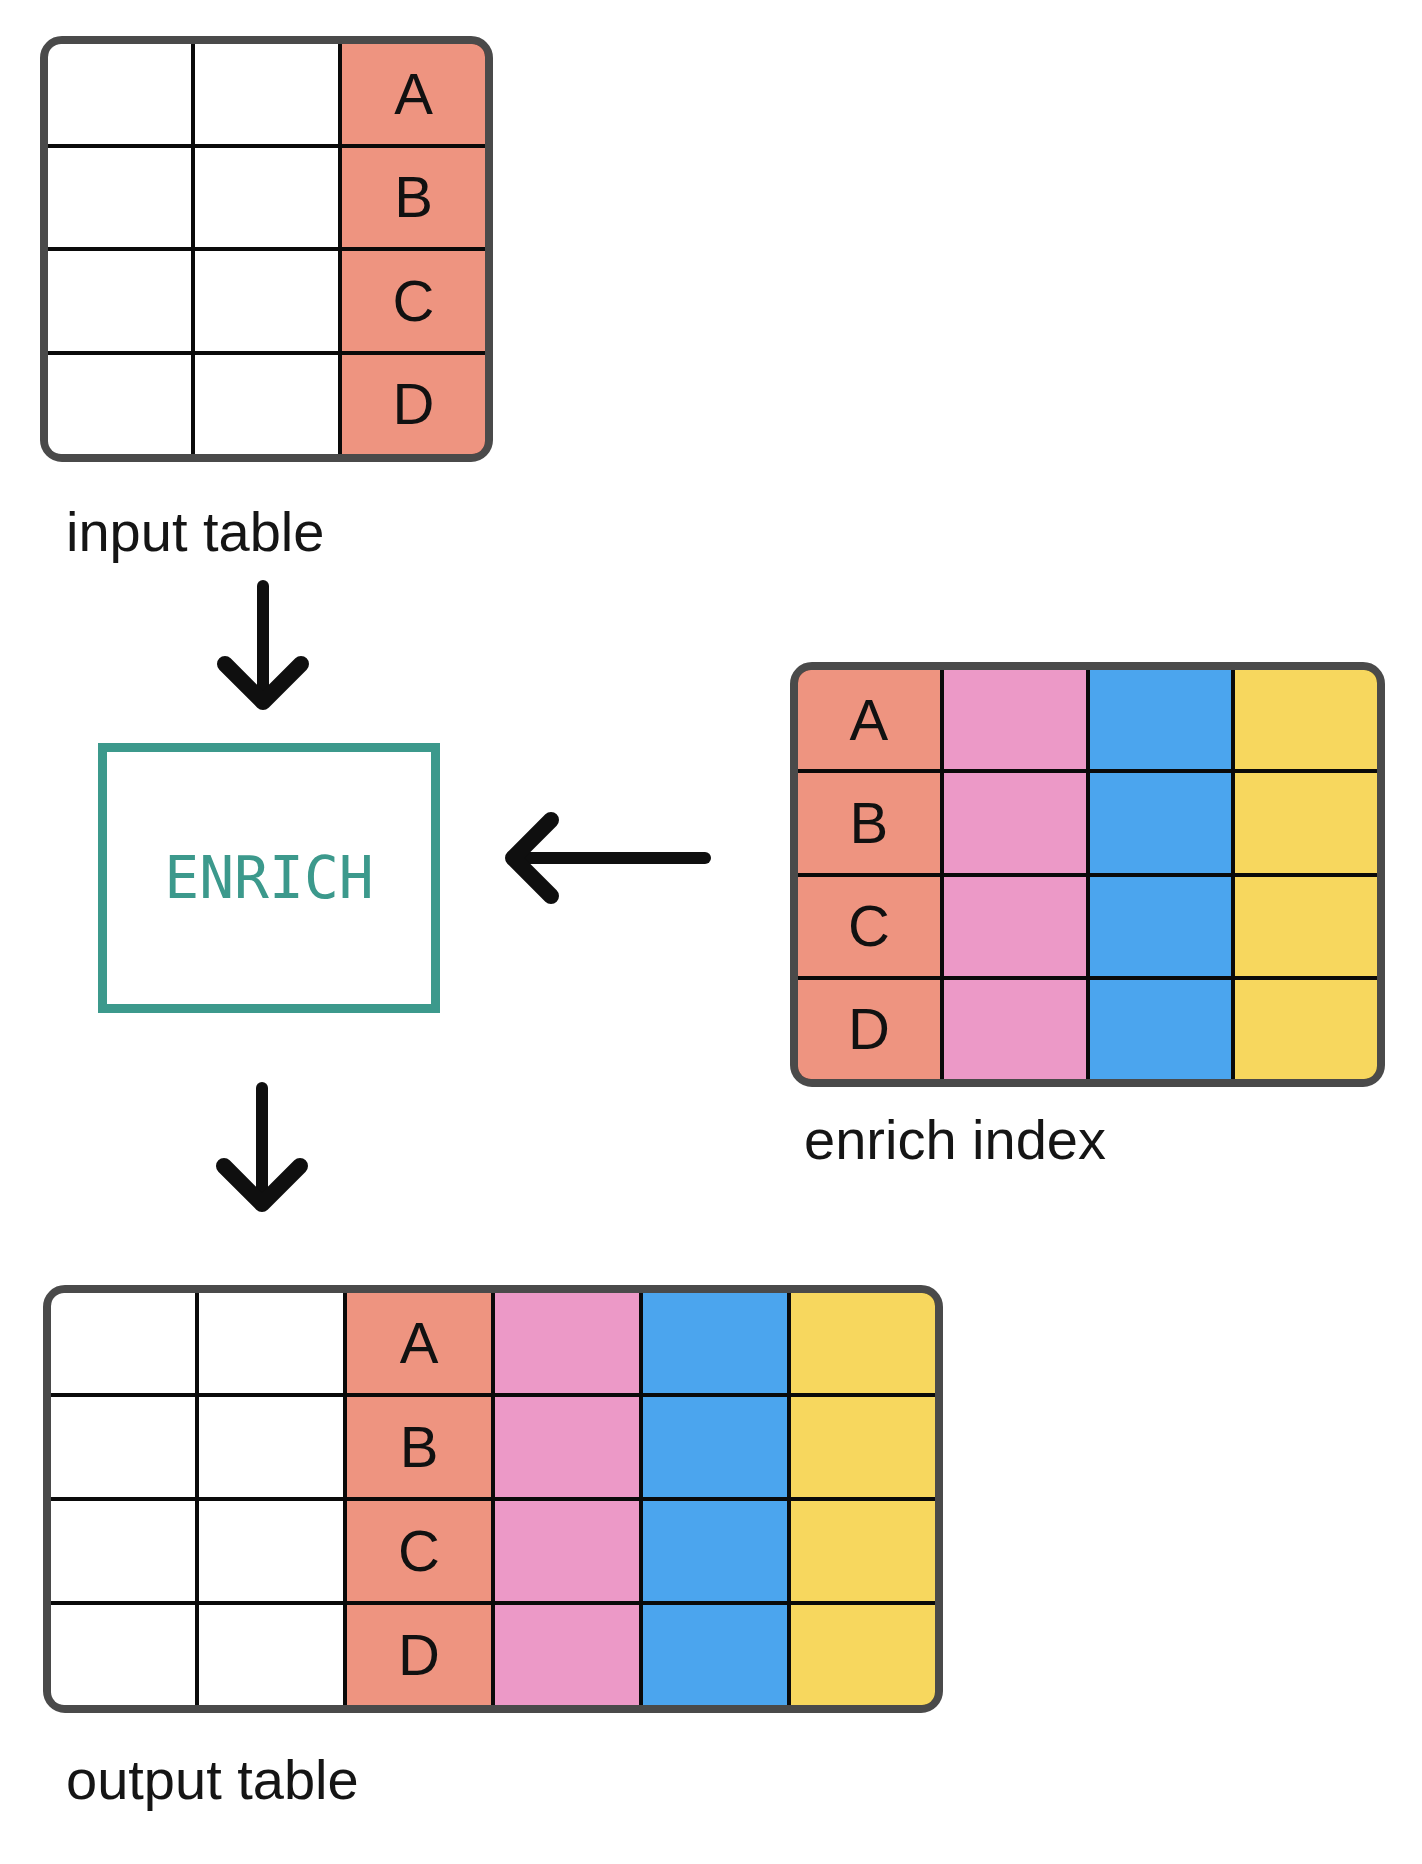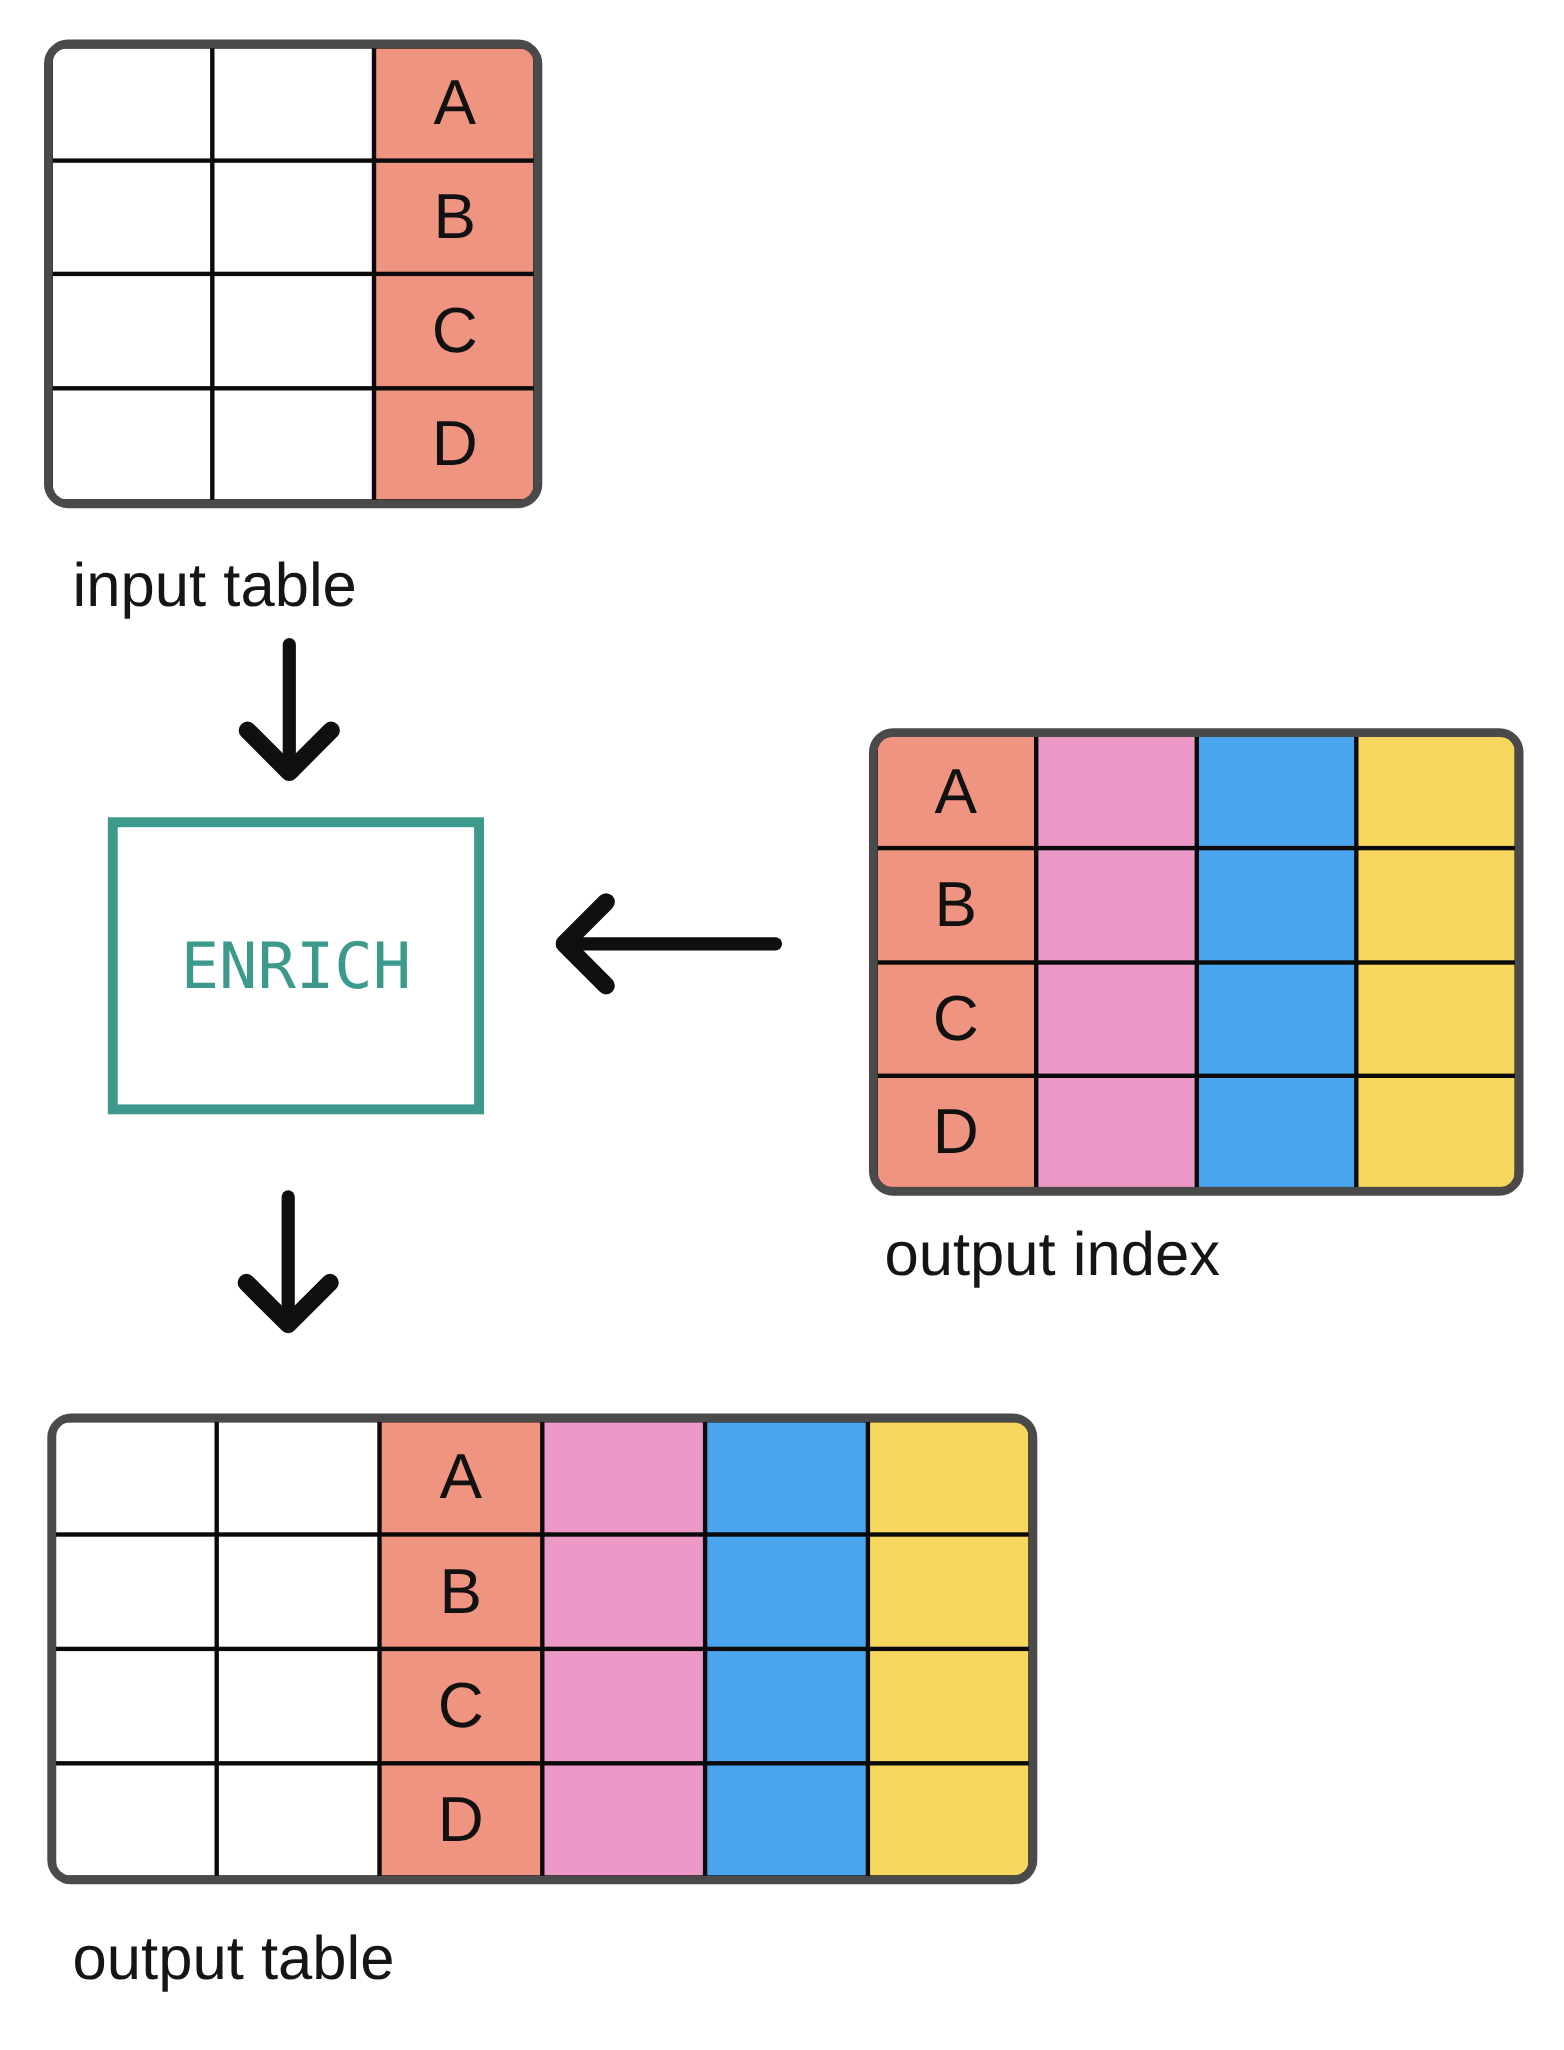--- a/index.html
+++ b/index.html
@@ -114,21 +114,21 @@
       <div class="cell" style="background: rgb(238, 148, 128);">C</div>
       <div class="cell" style="background: rgb(236, 153, 199);"></div>
       <div class="cell" style="background: rgb(75, 165, 238);"></div>
       <div class="cell" style="background: rgb(247, 215, 94);"></div>
       <div class="cell" style="background: rgb(238, 148, 128);">D</div>
       <div class="cell" style="background: rgb(236, 153, 199);"></div>
       <div class="cell" style="background: rgb(75, 165, 238);"></div>
       <div class="cell" style="background: rgb(247, 215, 94);"></div>
     </div>
 </div>
-<div class="diagram-label" style="left:804px; top:1108px;">output index</div>
+<div class="diagram-label" style="left:804px; top:1108px;">enrich index</div>
 
 <svg class="arrow" style="left:214px; top:1080px;" width="96" height="136" viewBox="0 0 96 136">
   <line class="shaft" x1="48" y1="8" x2="48" y2="118"></line>
   <path class="head" d="M 10 86 L 48 124 L 86 86"></path>
 </svg>
 
 <div class="tbl" style="left:43px; top:1285px; width:900px; height:428px;">
   <div class="grid" style="grid-template-columns: repeat(6, 1fr); grid-template-rows: repeat(4, 1fr);">
       <div class="cell" style="background: rgb(255, 255, 255);"></div>
       <div class="cell" style="background: rgb(255, 255, 255);"></div>

